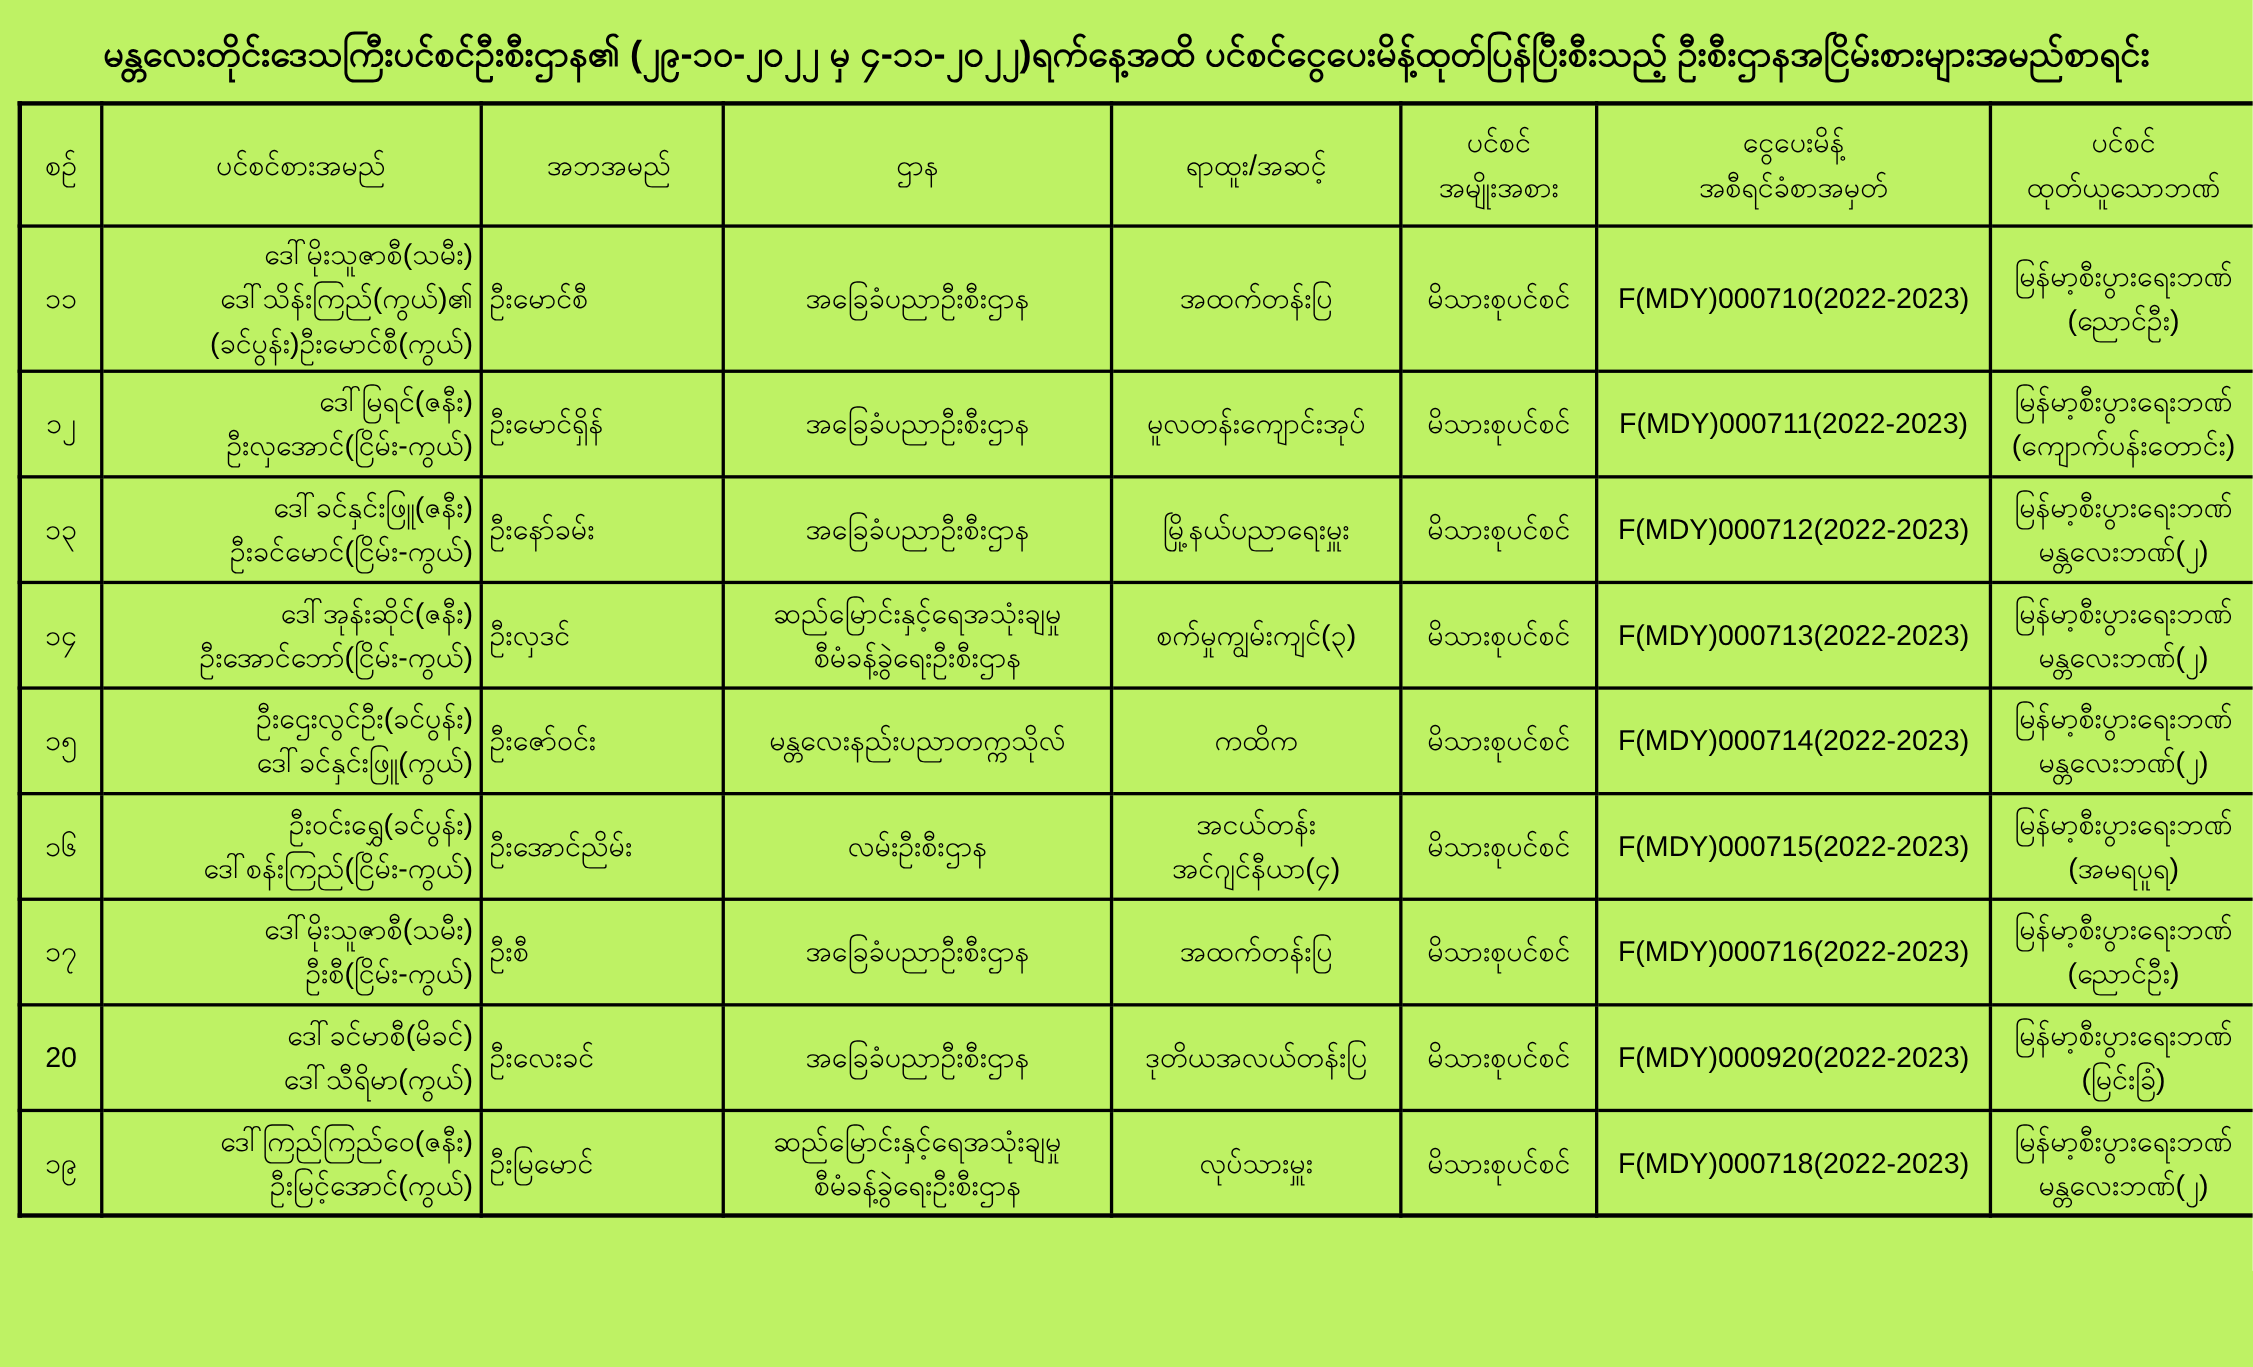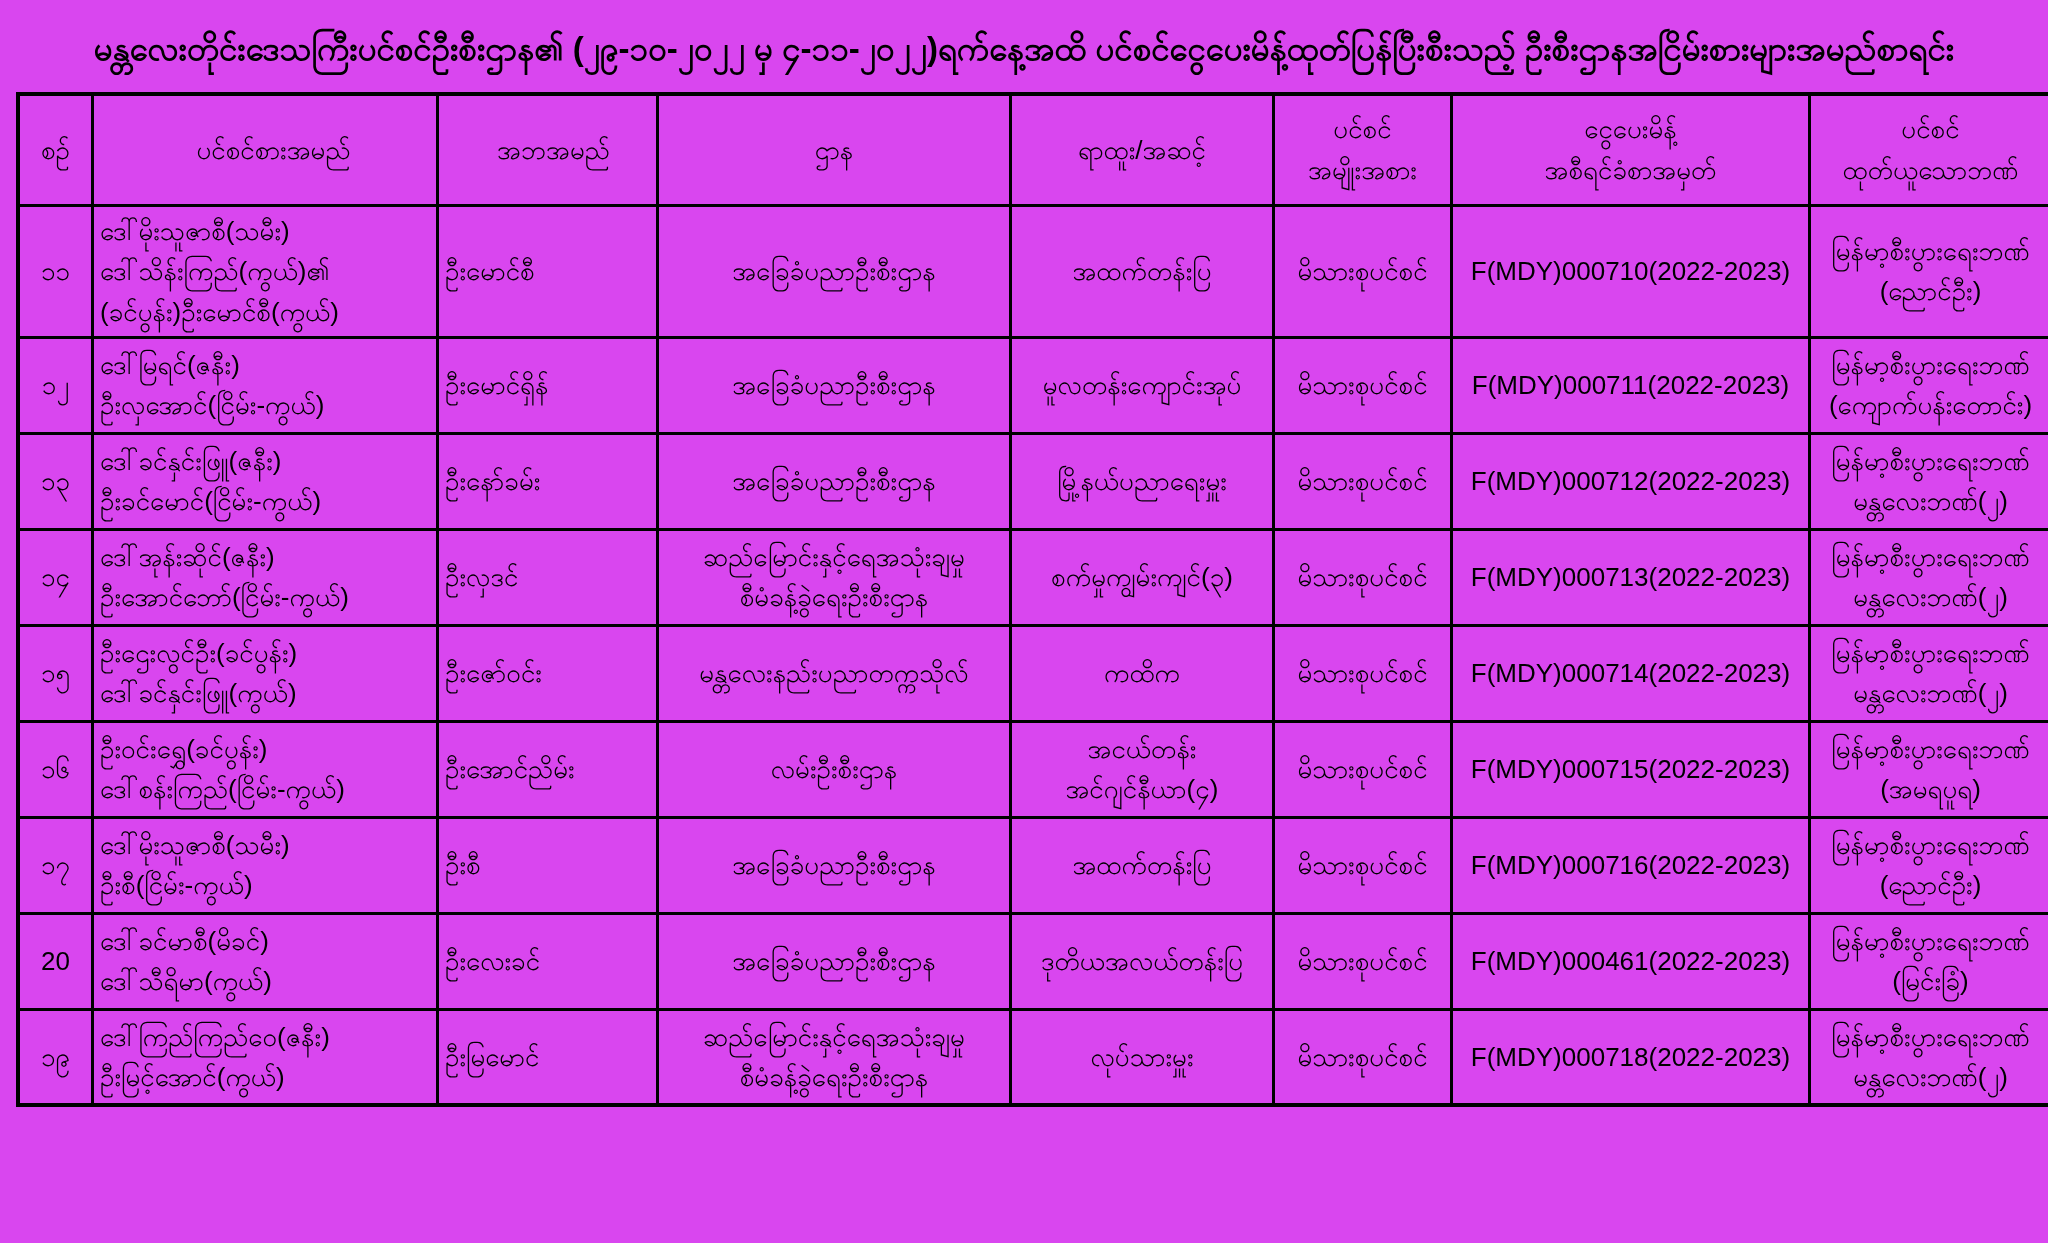--- a/index.html
+++ b/index.html
@@ -6,21 +6,21 @@
     margin: 0;
     padding: 0;
     background: #ffffff;
     color: #000000;
     font-family: "Liberation Sans", sans-serif;
   }
   .page {
     position: relative;
     width: 2048px;
     height: 1243px;
-    background: #d946ef;
+    background: #bef264;
     overflow: hidden;
   }
   .doc-title {
     width: 1990px;
     margin: 24px auto 18px auto;
     text-align: center;
     font-size: 33px;
     font-weight: bold;
     line-height: 1.5;
     white-space: nowrap;
@@ -39,21 +39,21 @@
     line-height: 1.55;
     white-space: pre-line;
     padding: 4px 6px;
     overflow: hidden;
   }
   .pension-table thead tr { height: 112px; }
   .pension-table th { font-weight: normal; text-align: center; }
   .pension-table tbody tr { height: 96px; }
   .pension-table tbody tr:first-child { height: 130px; }
   .col-no            { width: 59px;  text-align: center; }
-  .col-name          { width: 313px; text-align: left; padding-left: 28px; }
+  .col-name          { width: 313px; text-align: right; padding-left: 28px; }
   .col-father        { width: 193px; text-align: left; padding-left: 24px; }
   .col-department    { width: 338px; text-align: center; }
   .col-position      { width: 248px; text-align: center; }
   .col-pension_type  { width: 163px; text-align: center; }
   .col-payment_order { width: 343px; text-align: center; }
   .col-bank          { width: 227px; text-align: center; }
 </style>
 </head>
 <body>
 
@@ -165,21 +165,21 @@
 (ညောင်ဦး)</td>
         </tr>
         <tr>
           <td class="col-no">20</td>
           <td class="col-name">ဒေါ်ခင်မာစီ(မိခင်)
 ဒေါ်သီရိမာ(ကွယ်)</td>
           <td class="col-father">ဦးလေးခင်</td>
           <td class="col-department">အခြေခံပညာဦးစီးဌာန</td>
           <td class="col-position">ဒုတိယအလယ်တန်းပြ</td>
           <td class="col-pension_type">မိသားစုပင်စင်</td>
-          <td class="col-payment_order">F(MDY)000461(2022-2023)</td>
+          <td class="col-payment_order">F(MDY)000920(2022-2023)</td>
           <td class="col-bank">မြန်မာ့စီးပွားရေးဘဏ်
 (မြင်းခြံ)</td>
         </tr>
         <tr>
           <td class="col-no">၁၉</td>
           <td class="col-name">ဒေါ်ကြည်ကြည်ဝေ(ဇနီး)
 ဦးမြင့်အောင်(ကွယ်)</td>
           <td class="col-father">ဦးမြမောင်</td>
           <td class="col-department">ဆည်မြောင်းနှင့်ရေအသုံးချမှု
 စီမံခန့်ခွဲရေးဦးစီးဌာန</td>

